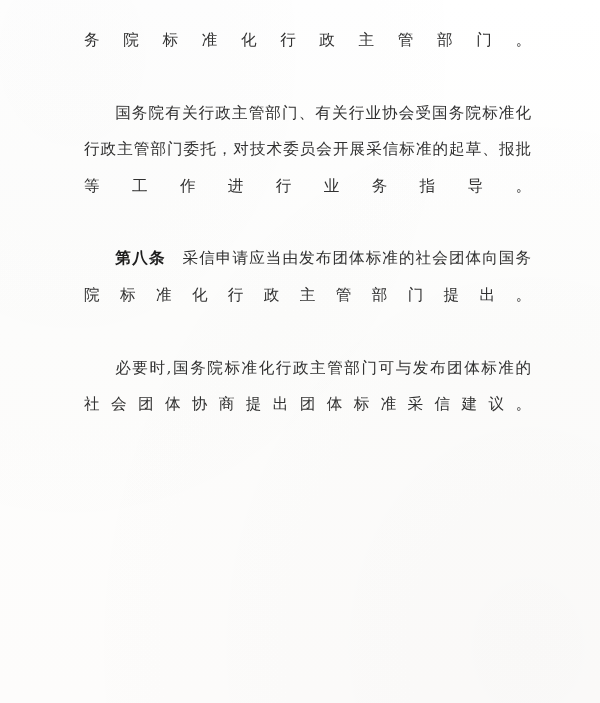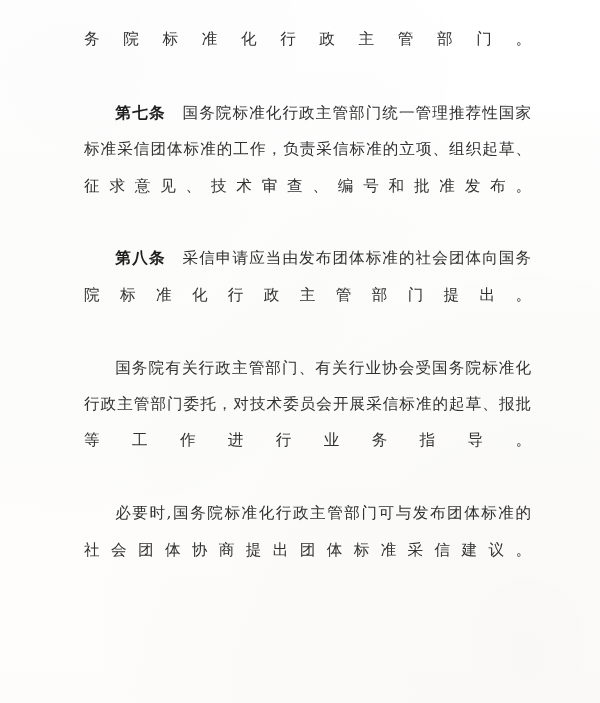--- a/index.html
+++ b/index.html
@@ -44,21 +44,20 @@
     line-height: 36.4px;
     letter-spacing: 0.9px;
     text-align: justify;
     text-justify: inter-character;
     text-indent: 2em;
     -webkit-font-smoothing: antialiased;
     text-rendering: optimizeLegibility;
   }
   p.para.no-indent {
     text-indent: 0;
-    font-family: Liberation Mono, monospace;
   }
   
   p.para::after {
     content: "";
     display: inline-block;
     width: 100%;
   }
   .article-label {
     font-weight: 700;
     letter-spacing: 1.2px;
@@ -80,27 +79,26 @@
 <div id="page">
 
   <div id="paper-texture"></div>
 
   <div id="text-block">
 
     <p class="para no-indent">
       <span>务院标准化行政主管部门。</span>
     </p>
 
-    <p class="para"><span class="article-label">第七条</span><span class="article-gap"></span><span>国务院标准化行政主管部门统一管理推荐性国家标准采信团体标准的工作，负责采信标准的立项、组织起草、征求意见、技术审查、编号和批准发布。</span></p>
 
-
-    <p class="para"><span class="article-label">第八条</span><span class="article-gap"></span><span>采信申请应当由发布团体标准的社会团体向国务院标准化行政主管部门提出。</span></p>
 
     <p class="para">
       <span>国务院有关行政主管部门、有关行业协会受国务院标准化行政主管部门委托，对技术委员会开展采信标准的起草、报批等工作进行业务指导。</span>
     </p>
+
+    <p class="para"><span class="article-label">第八条</span><span class="article-gap"></span><span>采信申请应当由发布团体标准的社会团体向国务院标准化行政主管部门提出。</span></p>
 
     <p class="para">
       <span>必要时,国务院标准化行政主管部门可与发布团体标准的社会团体协商提出团体标准采信建议。</span>
     </p>
 
   </div>
 </div>
 
 </body></html>

